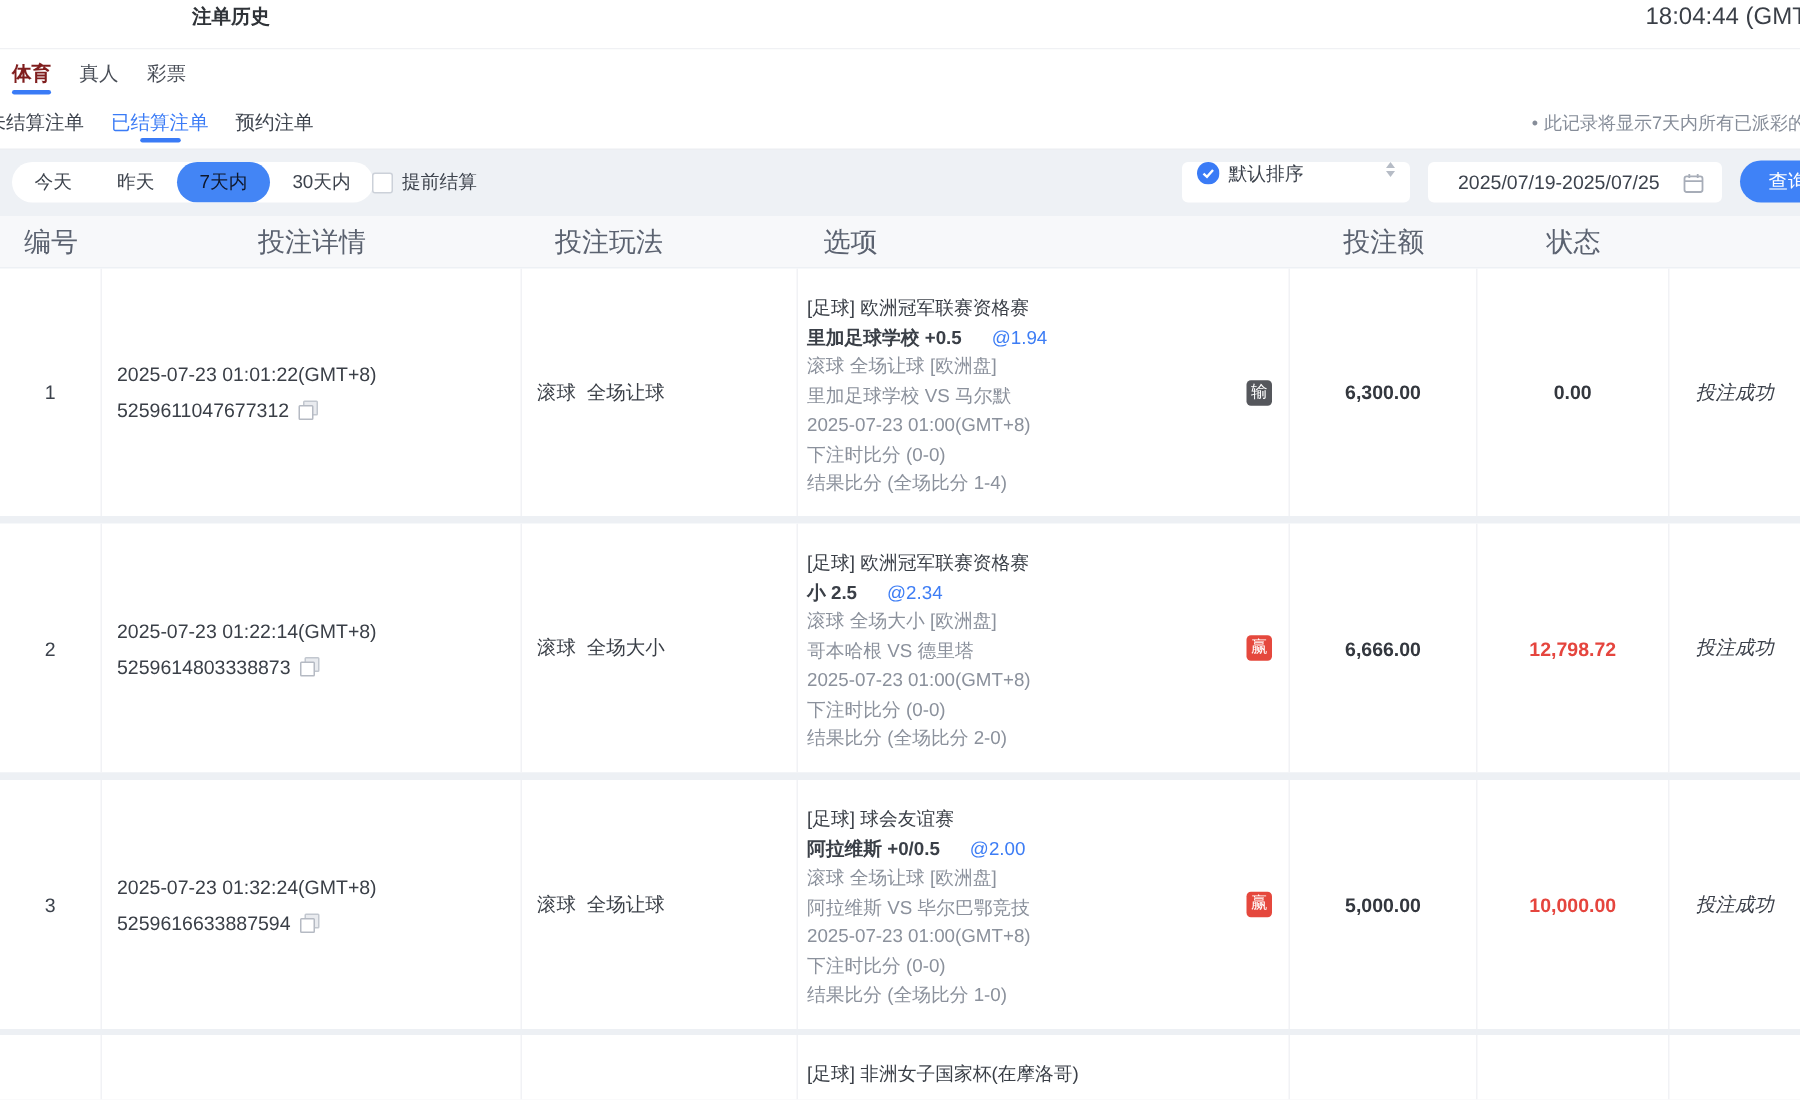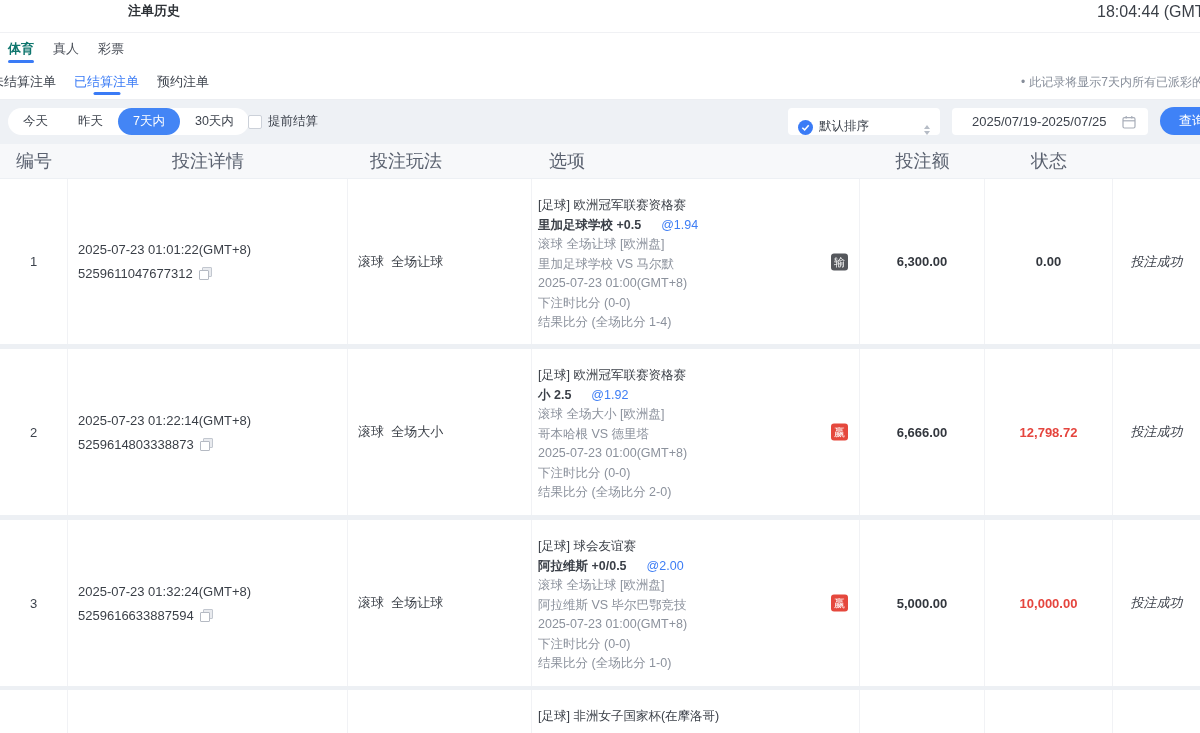--- a/index.html
+++ b/index.html
@@ -8,42 +8,42 @@
   #app { position:relative; width:1200px; height:733px; overflow:hidden; background:#fff; color:#3a3f47; }
 
   
   .topbar { position:relative; height:33px; border-bottom:1px solid #f0f1f4; background:#fff; }
   .page-title { position:absolute; left:128px; top:2px; font-size:13px; font-weight:600; color:#2f3338; }
   .clock { position:absolute; left:1097px; top:3px; font-size:16px; color:#3a3f47; white-space:nowrap; }
 
   
   .tabbar { position:relative; height:32px; display:flex; align-items:center; gap:19px; padding-left:8px; background:#fff; }
   .tab { position:relative; font-size:13px; color:#4a4f58; height:100%; display:flex; align-items:center; cursor:pointer; }
-  .tab.active { color:#0f766e; font-weight:600; }
+  .tab.active { color:#7f1d1d; font-weight:600; }
   .tab.active::after { content:""; position:absolute; left:0; right:0; bottom:2px; height:3px; border-radius:2px; background:#3a7bf6; }
 
   
   .subtabbar { position:relative; height:35px; background:#fff; border-bottom:1px solid #eceef2; display:flex; align-items:center; gap:18px; }
   .subtab { position:relative; font-size:13px; color:#3d434d; height:100%; display:flex; align-items:center; white-space:nowrap; cursor:pointer; }
   .subtab:first-child { margin-left:-9px; }
   .subtab.active { color:#3a7bf6; }
   .subtab.active::after { content:""; position:absolute; left:50%; transform:translateX(-50%); bottom:4px; width:27px; height:3px; border-radius:2px; background:#3a7bf6; }
   .notice { position:absolute; right:-4px; top:9px; font-size:12px; color:#868d99; white-space:nowrap; }
   .notice .dot { margin-right:4px; }
 
   
   .filterbar { position:relative; height:44px; background:#eef1f5; }
   .seg { position:absolute; left:8px; top:8px; height:27px; background:#fff; border-radius:15px; display:flex; align-items:center; font-size:12.5px; color:#3d434d; overflow:hidden; }
   .seg-item { padding:0 15px; height:27px; line-height:27px; cursor:pointer; white-space:nowrap; }
-  .seg-item.active { background:#4385f5; color:#ffffff; border-radius:15px; }
+  .seg-item.active { background:#4385f5; color:#0f172a; border-radius:15px; }
   .chk-wrap { position:absolute; left:248px; top:8px; height:27px; display:flex; align-items:center; gap:6px; cursor:pointer; }
   .checkbox { width:14px; height:14px; background:#fff; border:1px solid #ccd1d9; border-radius:2px; }
   .chk-label { font-size:12.5px; color:#3d434d; }
 
-  .sort-select { position:absolute; left:788px; top:8px; width:152px; height:27px; background:#fff; border-radius:4px; display:flex; align-items:flex-end; padding:0 10px; cursor:pointer; }
+  .sort-select { position:absolute; left:788px; top:8px; width:152px; height:27px; background:#fff; border-radius:4px; display:flex; align-items:flex-start; padding:0 10px; cursor:pointer; }
   .sort-select .lbl { font-size:12.5px; color:#3d434d; margin-left:6px; }
   .sorter { margin-left:auto; display:flex; flex-direction:column; align-items:center; gap:2px; }
   .sorter i { display:block; width:0; height:0; border-left:3.5px solid transparent; border-right:3.5px solid transparent; }
   .sorter .up { border-bottom:4px solid #b6bcc6; }
   .sorter .down { border-top:4px solid #b6bcc6; }
 
   .date-input { position:absolute; left:952px; top:8px; width:196px; height:27px; background:#fff; border-radius:4px; display:flex; align-items:center; padding:0 12px; cursor:pointer; }
   .date-input .val { font-size:13px; color:#3d434d; margin-left:8px; white-space:nowrap; }
   .date-input svg { margin-left:auto; }
 
@@ -206,21 +206,21 @@
           <div class="line2">
               <span>5259614803338873</span>
               <span class="copy-icon"></span>
             </div>
         </div>
         <div class="cell c-play">滚球  全场大小</div>
         <div class="cell c-option">
           <div class="dark">[足球] 欧洲冠军联赛资格赛</div>
           <div class="sel-line">
               <span class="sel">小 2.5</span>
-              <span class="odds">@1.92</span>
+              <span class="odds">@2.34</span>
             </div>
           <div>滚球  全场大小 [欧洲盘]</div>
           <div>哥本哈根 VS 德里塔</div>
           <div>2025-07-23 01:00(GMT+8)</div>
           <div>下注时比分 (0-0)</div>
           <div>结果比分 (全场比分 2-0)</div>
           <span class="result-badge win">赢</span>
         </div>
         <div class="cell c-amt">6,666.00</div>
         <div class="cell c-amt red">12,798.72</div>

